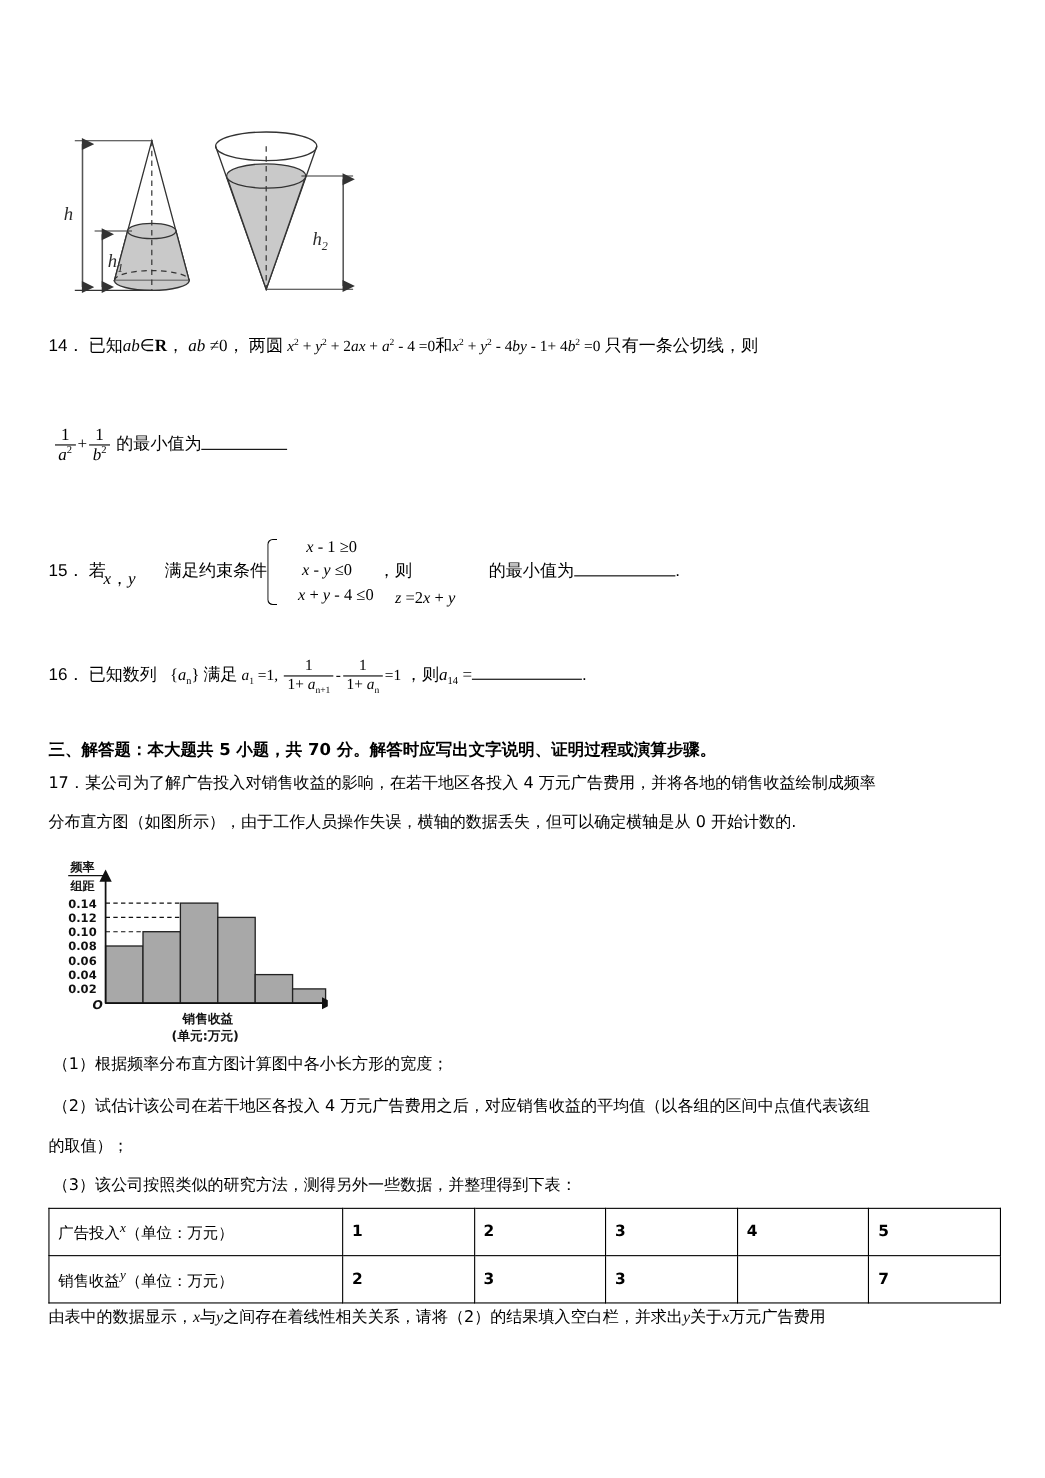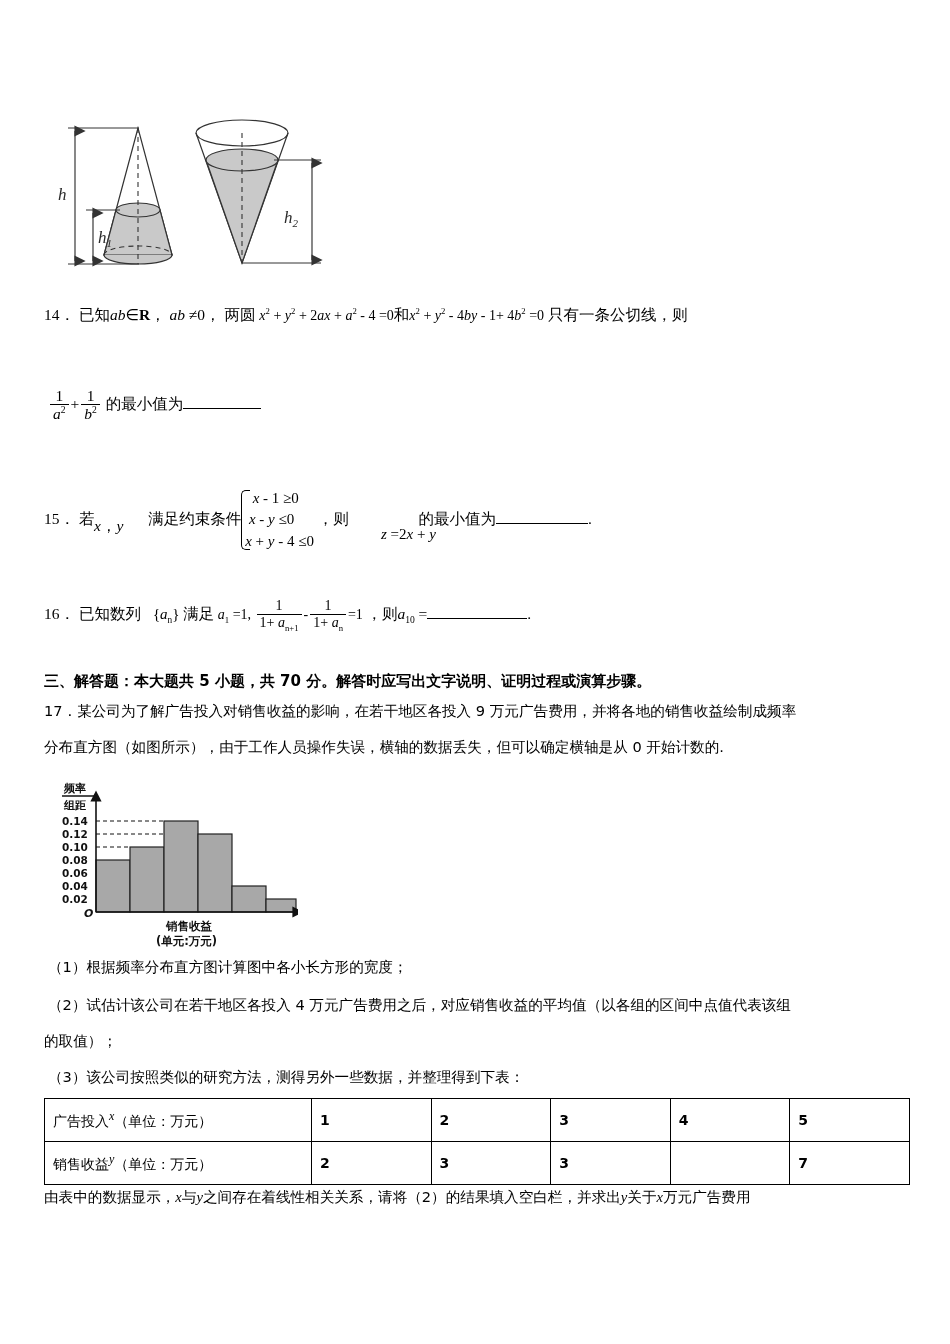--- a/index.html
+++ b/index.html
@@ -32,21 +32,21 @@
   .frac {
     display: inline-block;
     vertical-align: middle;
     text-align: center;
     line-height: 1.12;
     margin: 0 2px;
   }
   .frac .num { display: block; padding: 0 3px; border-bottom: 1.1px solid #000; }
   .frac .den { display: block; padding: 0 3px; }
 
-  .cn { font-family: Liberation Serif, serif; }
+  .cn { font-family: Liberation Sans, sans-serif; }
 
   
   .fig-cones {
     position: absolute;
     left: 46px;
     top: 95px;
     width: 300px;
     height: 190px;
   }
 
@@ -170,21 +170,21 @@
     white-space: nowrap;
   }
   .blank-s { display: inline-block; border-bottom: 1.4px solid #000; width: 78px; height: 0.95em; }
   .blank-m { display: inline-block; border-bottom: 1.4px solid #000; width: 92px; height: 0.95em; }
   .blank-l { display: inline-block; border-bottom: 1.4px solid #000; width: 100px; height: 0.95em; }
 
   .brace-sys {
     display: inline-block;
     vertical-align: middle;
     position: relative;
-    padding-left: 4px;
+    padding-left: 28px;
   }
   .brace-sys .bl {
     position: absolute;
     left: 0; top: 2px; bottom: 2px;
     width: 8px;
     border-left: 1.3px solid #000;
     border-top: 1.3px solid #000;
     border-bottom: 1.3px solid #000;
     border-radius: 5px 0 0 5px;
   }
@@ -276,45 +276,45 @@
         <span class="sysrow">&nbsp;<span class="mi">x</span> <span class="mn">-</span> <span class="mi">y</span> <span class="mn">≤0</span></span>
         <span class="sysrow"><span class="mi">x</span> <span class="mn">+</span> <span class="mi">y</span> <span class="mn">- 4 ≤0</span></span>
       </span>
     </span>
     <span class="cn">，则</span>
     <span style="display:inline-block;width:62px;"></span>
     <span class="cn">的最小值为</span><span class="blank-m"></span><span class="cn">.</span>
     <div style="position:absolute;left:50px;top:28px;text-align:center;">
       <span class="mi">x</span><span class="mn">，</span><span class="mi">y</span>
     </div>
-    <div style="position:absolute;left:315px;top:38px;font-size:15px;margin-left:22px;">
+    <div style="position:absolute;left:315px;top:48px;font-size:15px;">
       <span class="mi">z</span> <span class="mn">=2</span><span class="mi">x</span> <span class="mn">+</span> <span class="mi">y</span>
     </div>
   </div>
 
   <div class="q16">
     <span class="cn">16．</span>
     <span class="cn">已知数列</span><span style="font-size:15px;padding-left:12px;">{<span class="mi">a</span><sub class="sbn">n</sub>}</span>
     <span class="cn">满足</span><span style="font-size:14px;">
       <span class="mi">a</span><sub class="sbn">1</sub> <span class="mn">=1,</span>
       <span class="frac">
         <span class="num mn">1</span>
         <span class="den"><span class="mn">1+</span> <span class="mi">a</span><sub class="sbn">n+1</sub></span>
       </span><span class="mn">-</span><span class="frac">
         <span class="num mn">1</span>
         <span class="den"><span class="mn">1+</span> <span class="mi">a</span><sub class="sbn">n</sub></span>
       </span><span class="mn">=1</span>
     </span>
-    <span class="cn">，则</span><span><span class="mi">a</span><sub class="sbn">10</sub> <span class="mn">=</span></span><span class="blank-l"></span><span class="cn">.</span>
+    <span class="cn">，则</span><span><span class="mi">a</span><sub class="sbn">14</sub> <span class="mn">=</span></span><span class="blank-l"></span><span class="cn">.</span>
   </div>
 
   <div class="sec3">三、解答题：本大题共 5 小题，共 70 分。解答时应写出文字说明、证明过程或演算步骤。</div>
 
   <div class="q17line1">
-    <span>17．</span><span>某公司为了解广告投入对销售收益的影响，在若干地区各投入 9 万元广告费用，并将各地的销售收益绘制成频率</span>
+    <span>17．</span><span>某公司为了解广告投入对销售收益的影响，在若干地区各投入 4 万元广告费用，并将各地的销售收益绘制成频率</span>
   </div>
   <div class="q17line2">分布直方图（如图所示），由于工作人员操作失误，横轴的数据丢失，但可以确定横轴是从 0 开始计数的.</div>
 
   <div class="fig-hist">
     <svg width="250" height="172" viewBox="0 0 250 172" xmlns="http://www.w3.org/2000/svg">
       <defs>
         <marker id="axArrow" markerWidth="8" markerHeight="8" refX="1" refY="4" orient="auto">
           <path d="M0,0.5 L7,4 L0,7.5 Z" fill="#111"></path>
         </marker>
       </defs>

